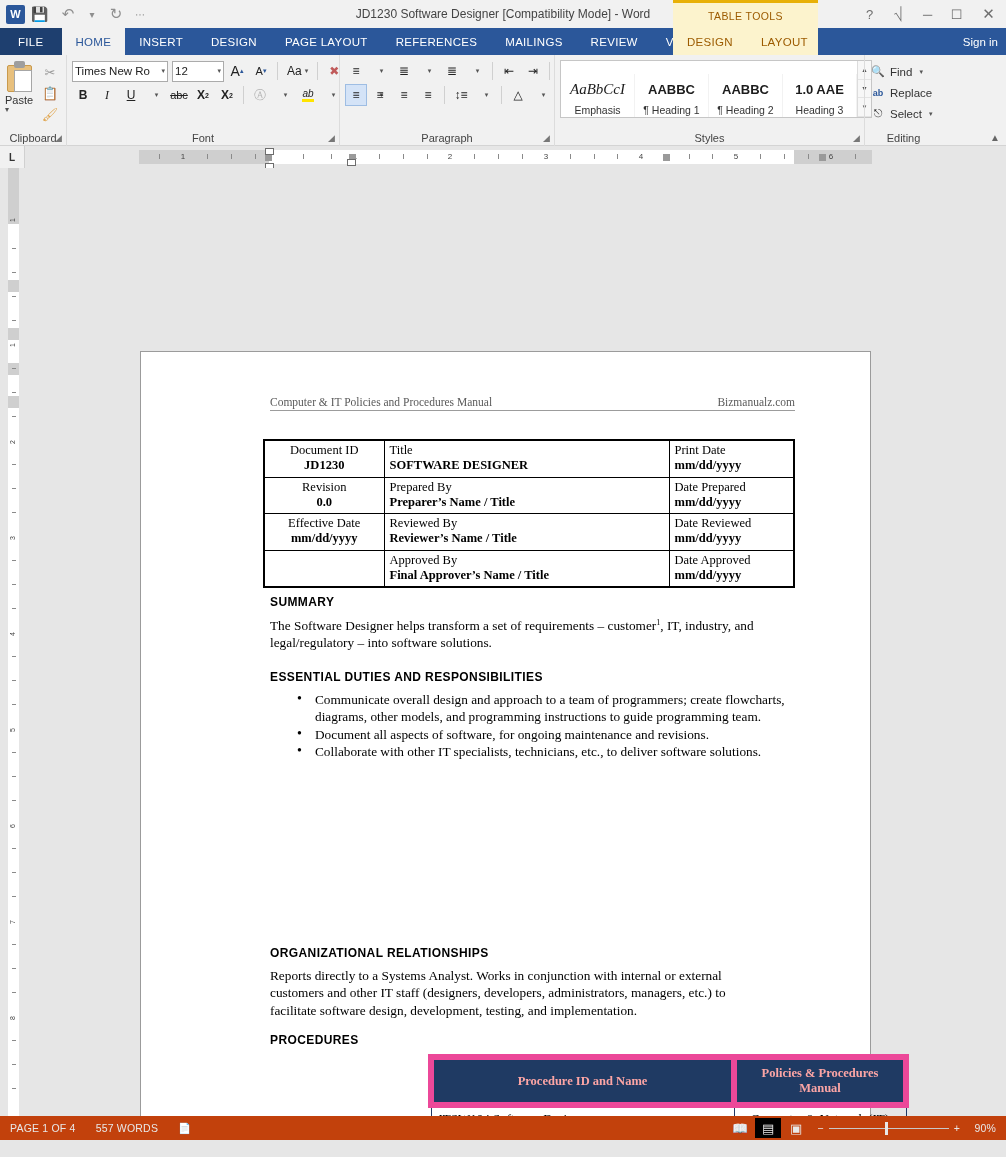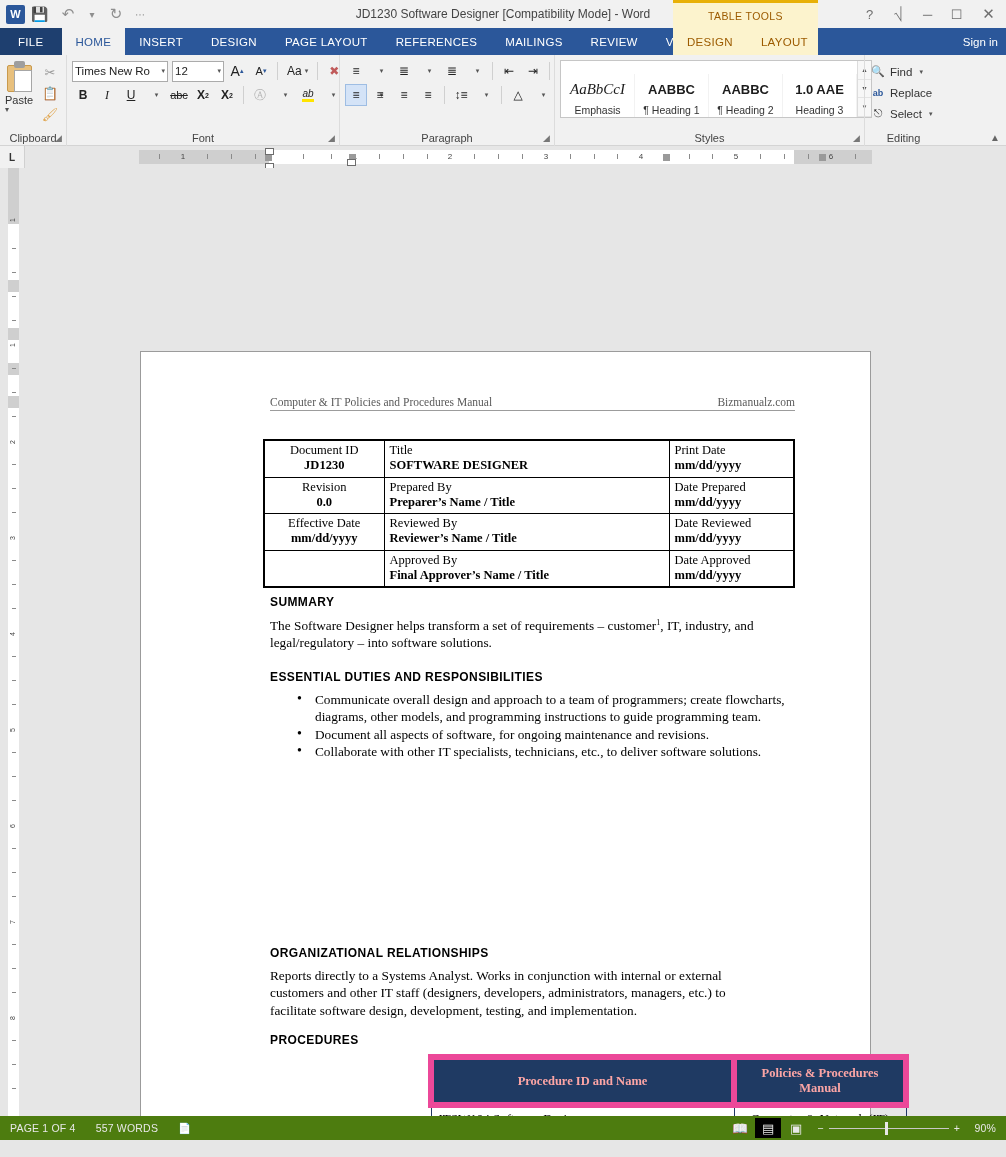--- a/index.html
+++ b/index.html
@@ -197,21 +197,21 @@
   }
   .proctable th{
     background:#1f3a63;color:#fca5a5;font-weight:bold;font-size:12.5px;padding:6px 4px;
     border:6px solid #ec4899;line-height:1.2;
   }
   .proctable td{border:1px solid #1f3864;padding:3px 7px;color:#000;}
   .proctable td.center{text-align:center;}
 
   
   .statusbar{
-    height:24px;background:#4d7c0f;display:flex;align-items:center;
+    height:24px;background:#c2410c;display:flex;align-items:center;
     color:#e8e8e8;font-size:10.5px;letter-spacing:.2px;position:relative;
   }
   .sb-item{padding:0 10px;display:flex;align-items:center;height:24px;}
   .sb-right{position:absolute;right:6px;top:0;height:24px;display:flex;align-items:center;gap:2px;}
   .viewbtn{width:26px;height:20px;display:flex;align-items:center;justify-content:center;font-size:13px;}
   .viewbtn.active{background:#000;}
   .zoomslider{display:flex;align-items:center;gap:5px;margin-left:6px;}
   .zline{width:120px;height:1px;background:#c8c8c8;position:relative;}
   .zhandle{position:absolute;left:56px;top:-6px;width:3px;height:13px;background:#e8e8e8;}
   .zpct{width:38px;text-align:right;padding-right:4px;}

